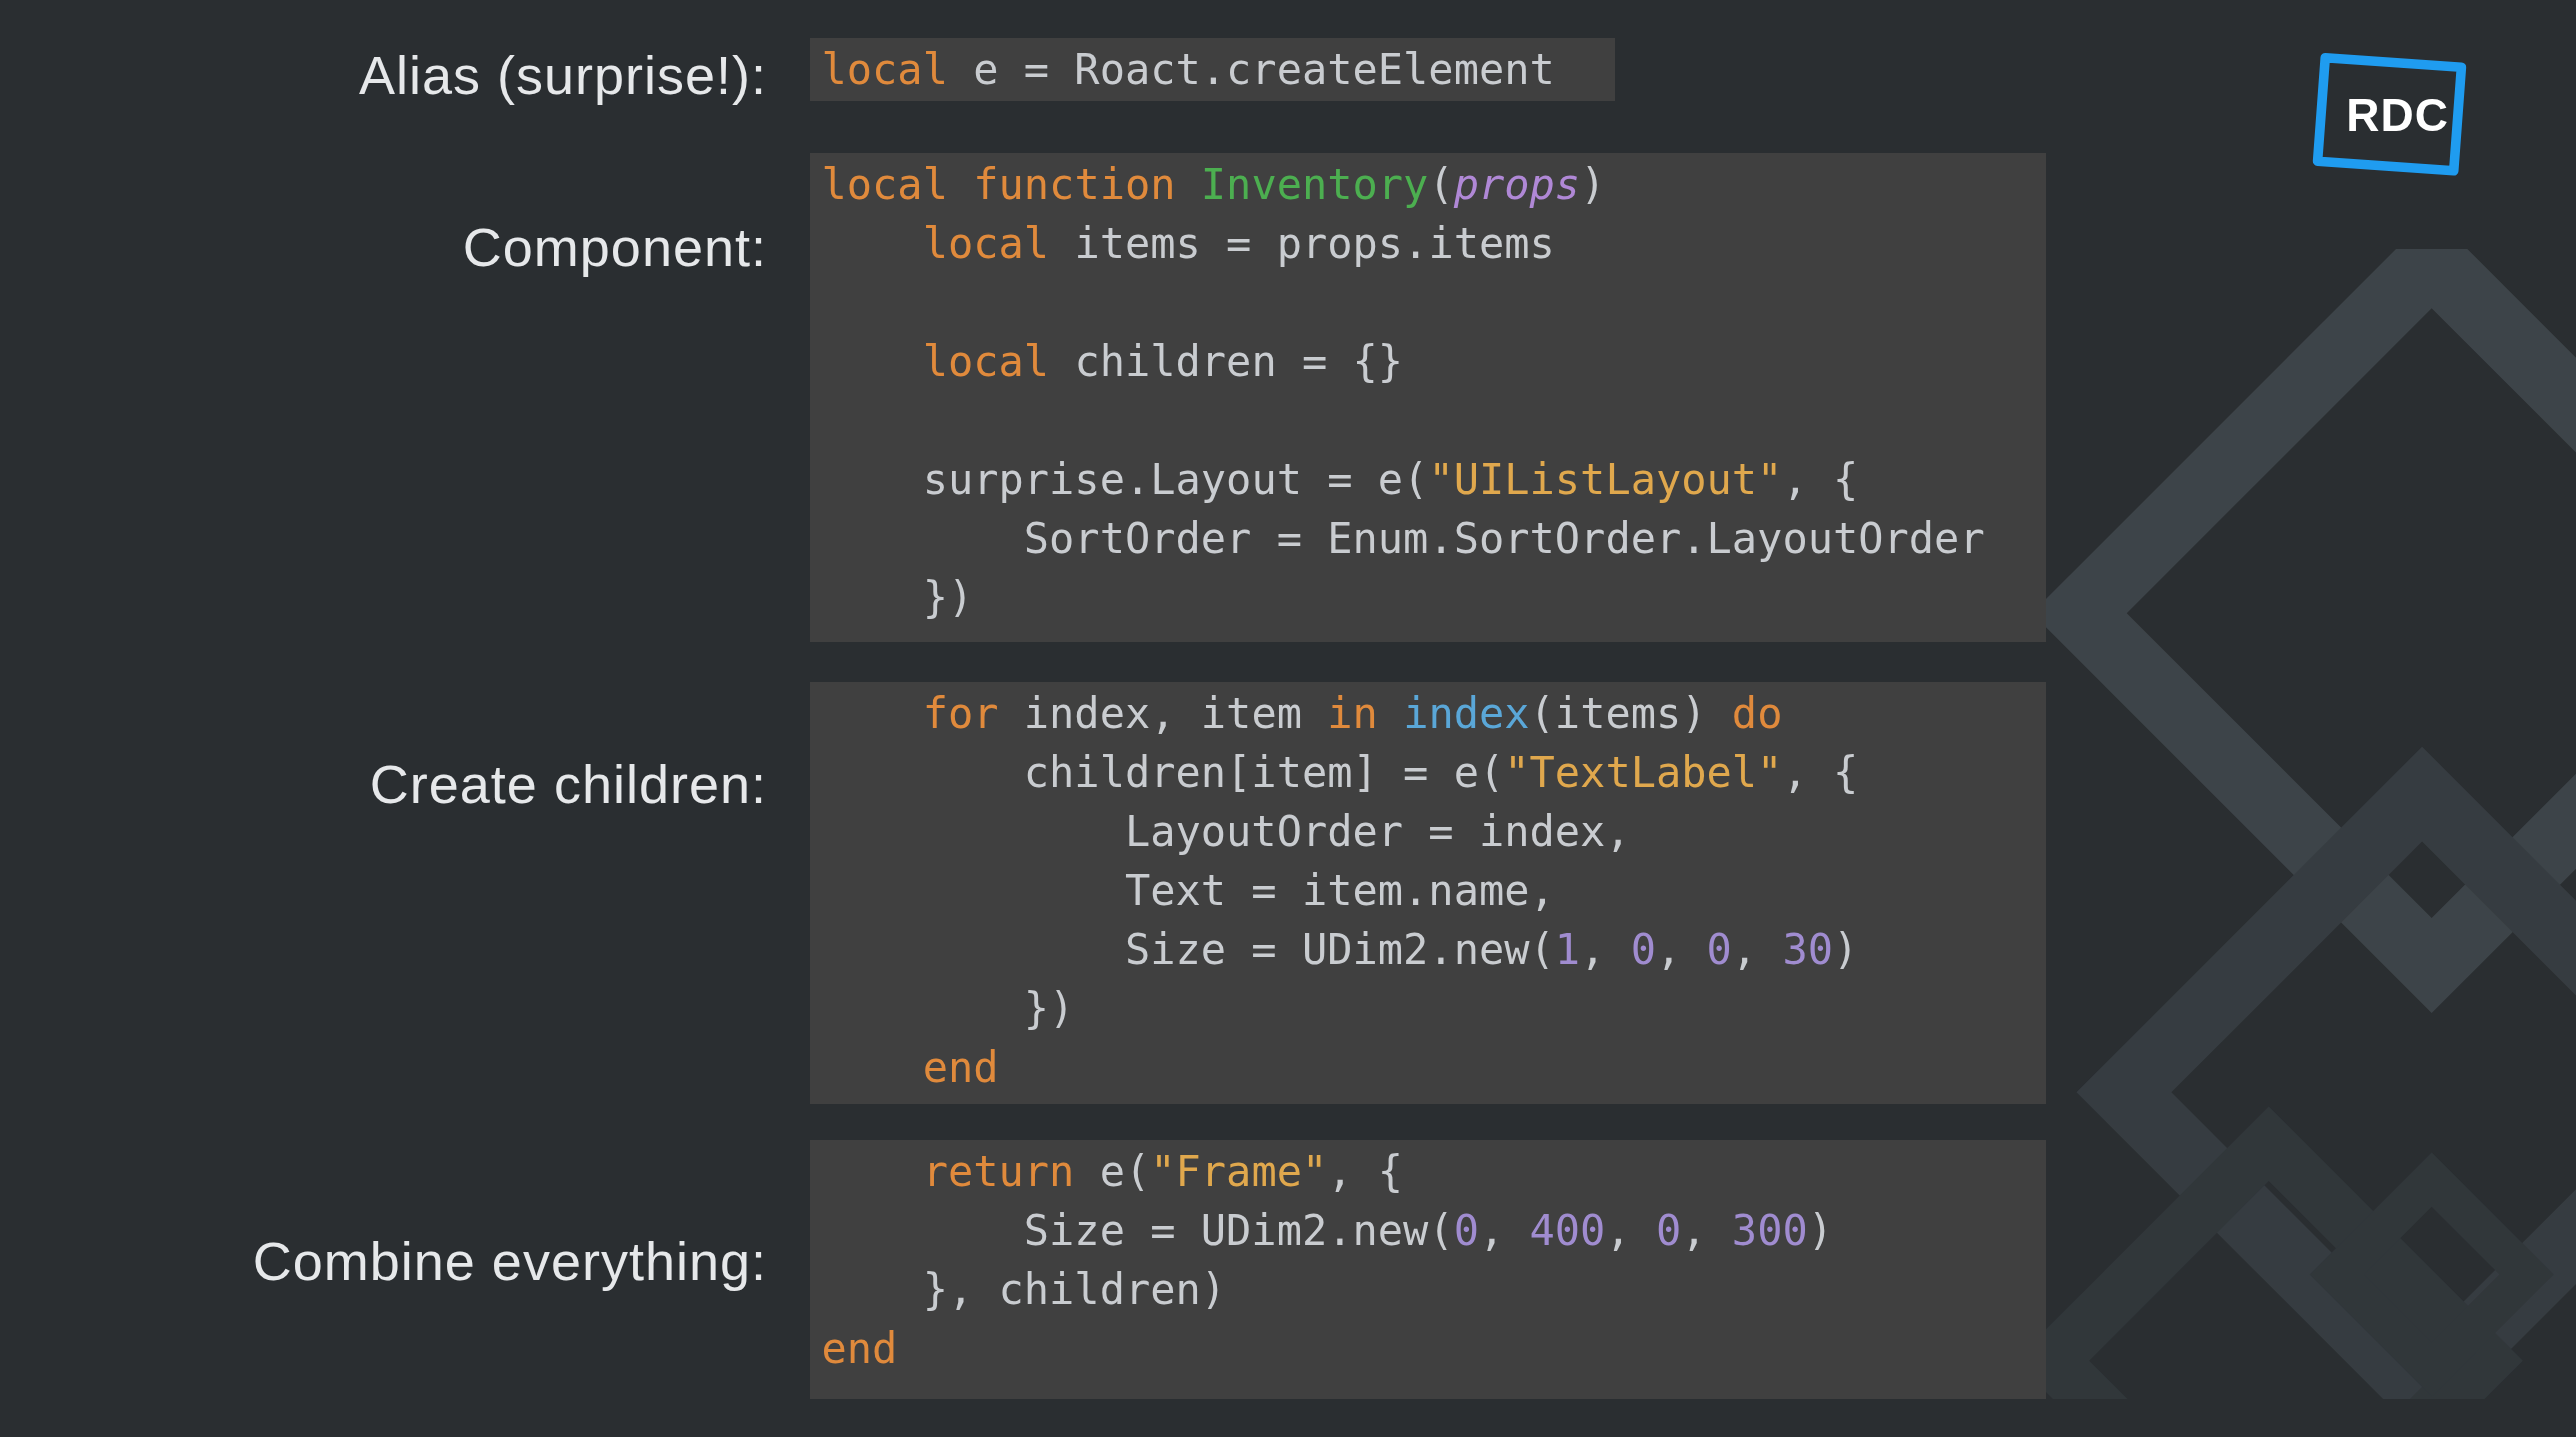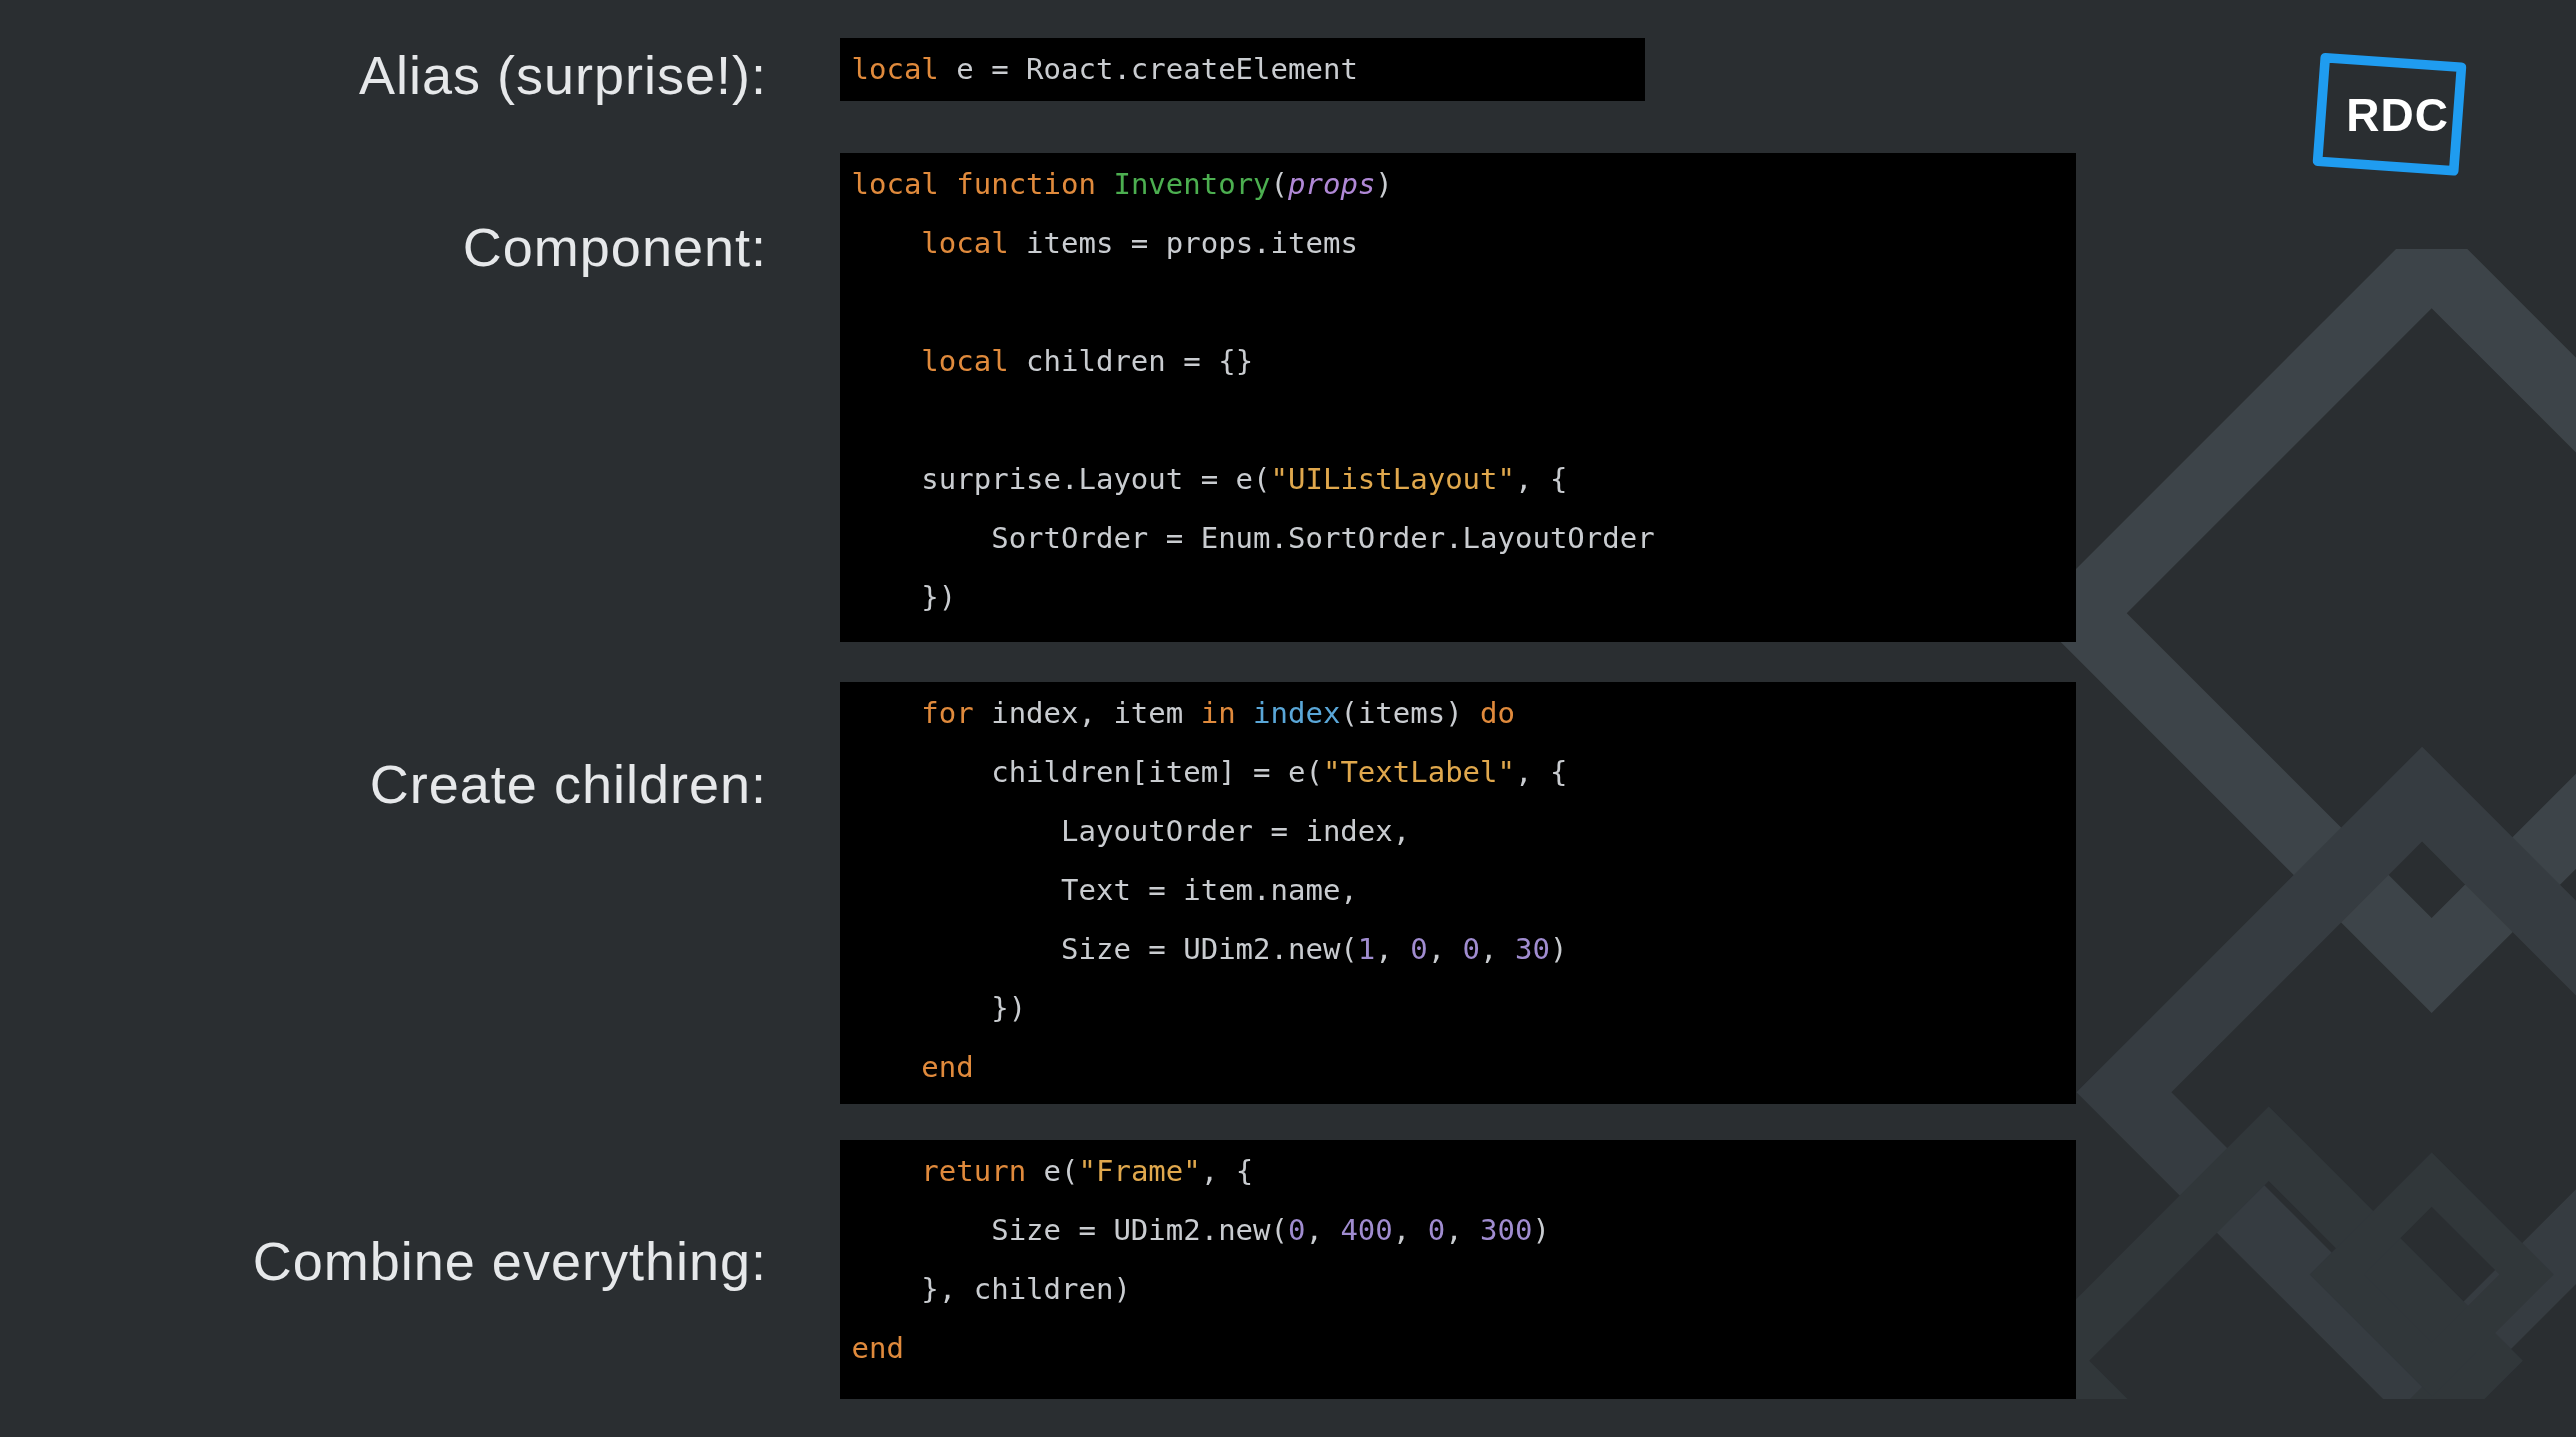--- a/index.html
+++ b/index.html
@@ -59,24 +59,24 @@
     letter-spacing: 1px;
     font-size: 54px;
   }
   .label-alias   { top: 5.8px; }
   .label-comp    { top: 63px; }
   .label-children{ top: 71px; }
   .label-combine { top: 90px; }
 
   .code-col {
     position: absolute;
-    left: 840px;
-    background: #000000;
+    left: 810px;
+    background: #404040;
     color: #cfd2d4;
-    font-size: 29px;
+    font-size: 42px;
     line-height: 59px;
     font-family: "Consolas", "Menlo", monospace;
     padding: 1.9px 19px 1.9px 11.5px;
     white-space: pre;
   }
   .code-alias { top: 0; width: 805px; }
   .code-comp  { top: 0; width: 1236px; height: 489px;}
   .code-children { top: 0; width: 1236px; height: 422px;}
   .code-combine  { top: 0; width: 1236px; height: 259px;}
 

